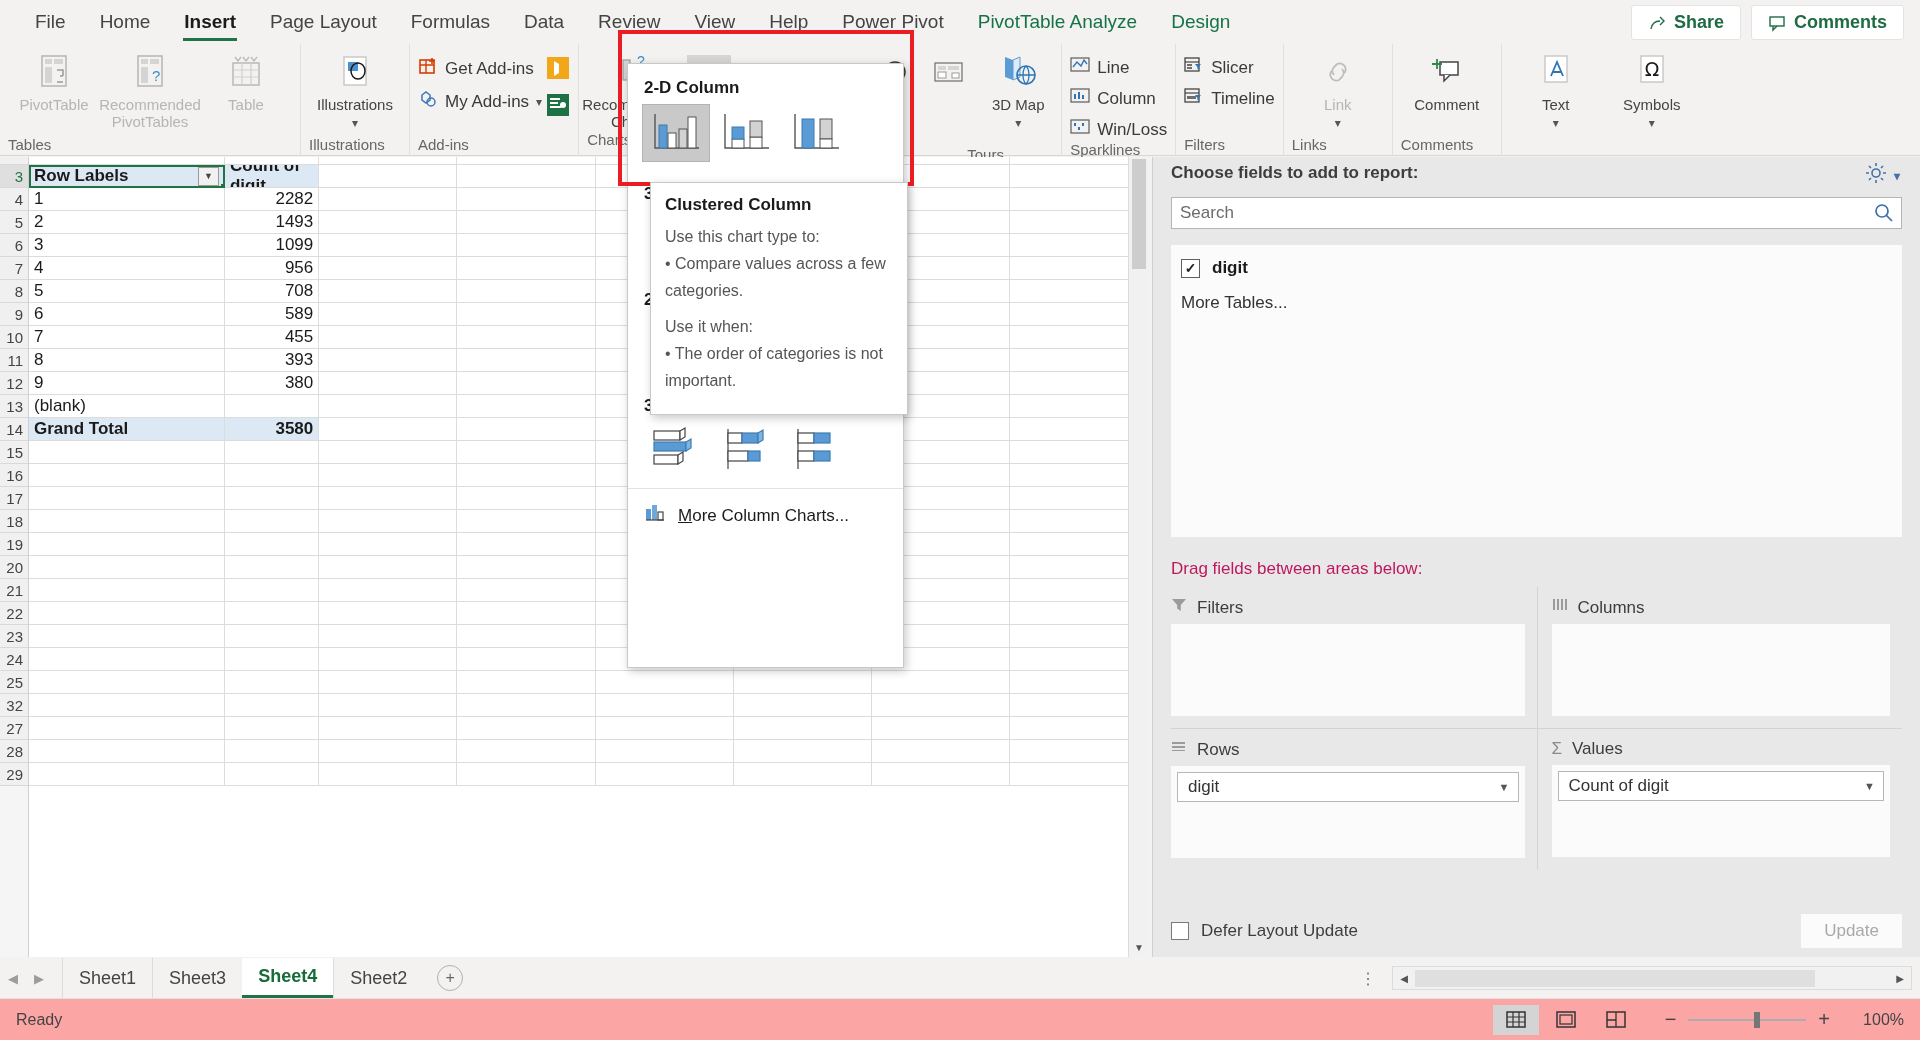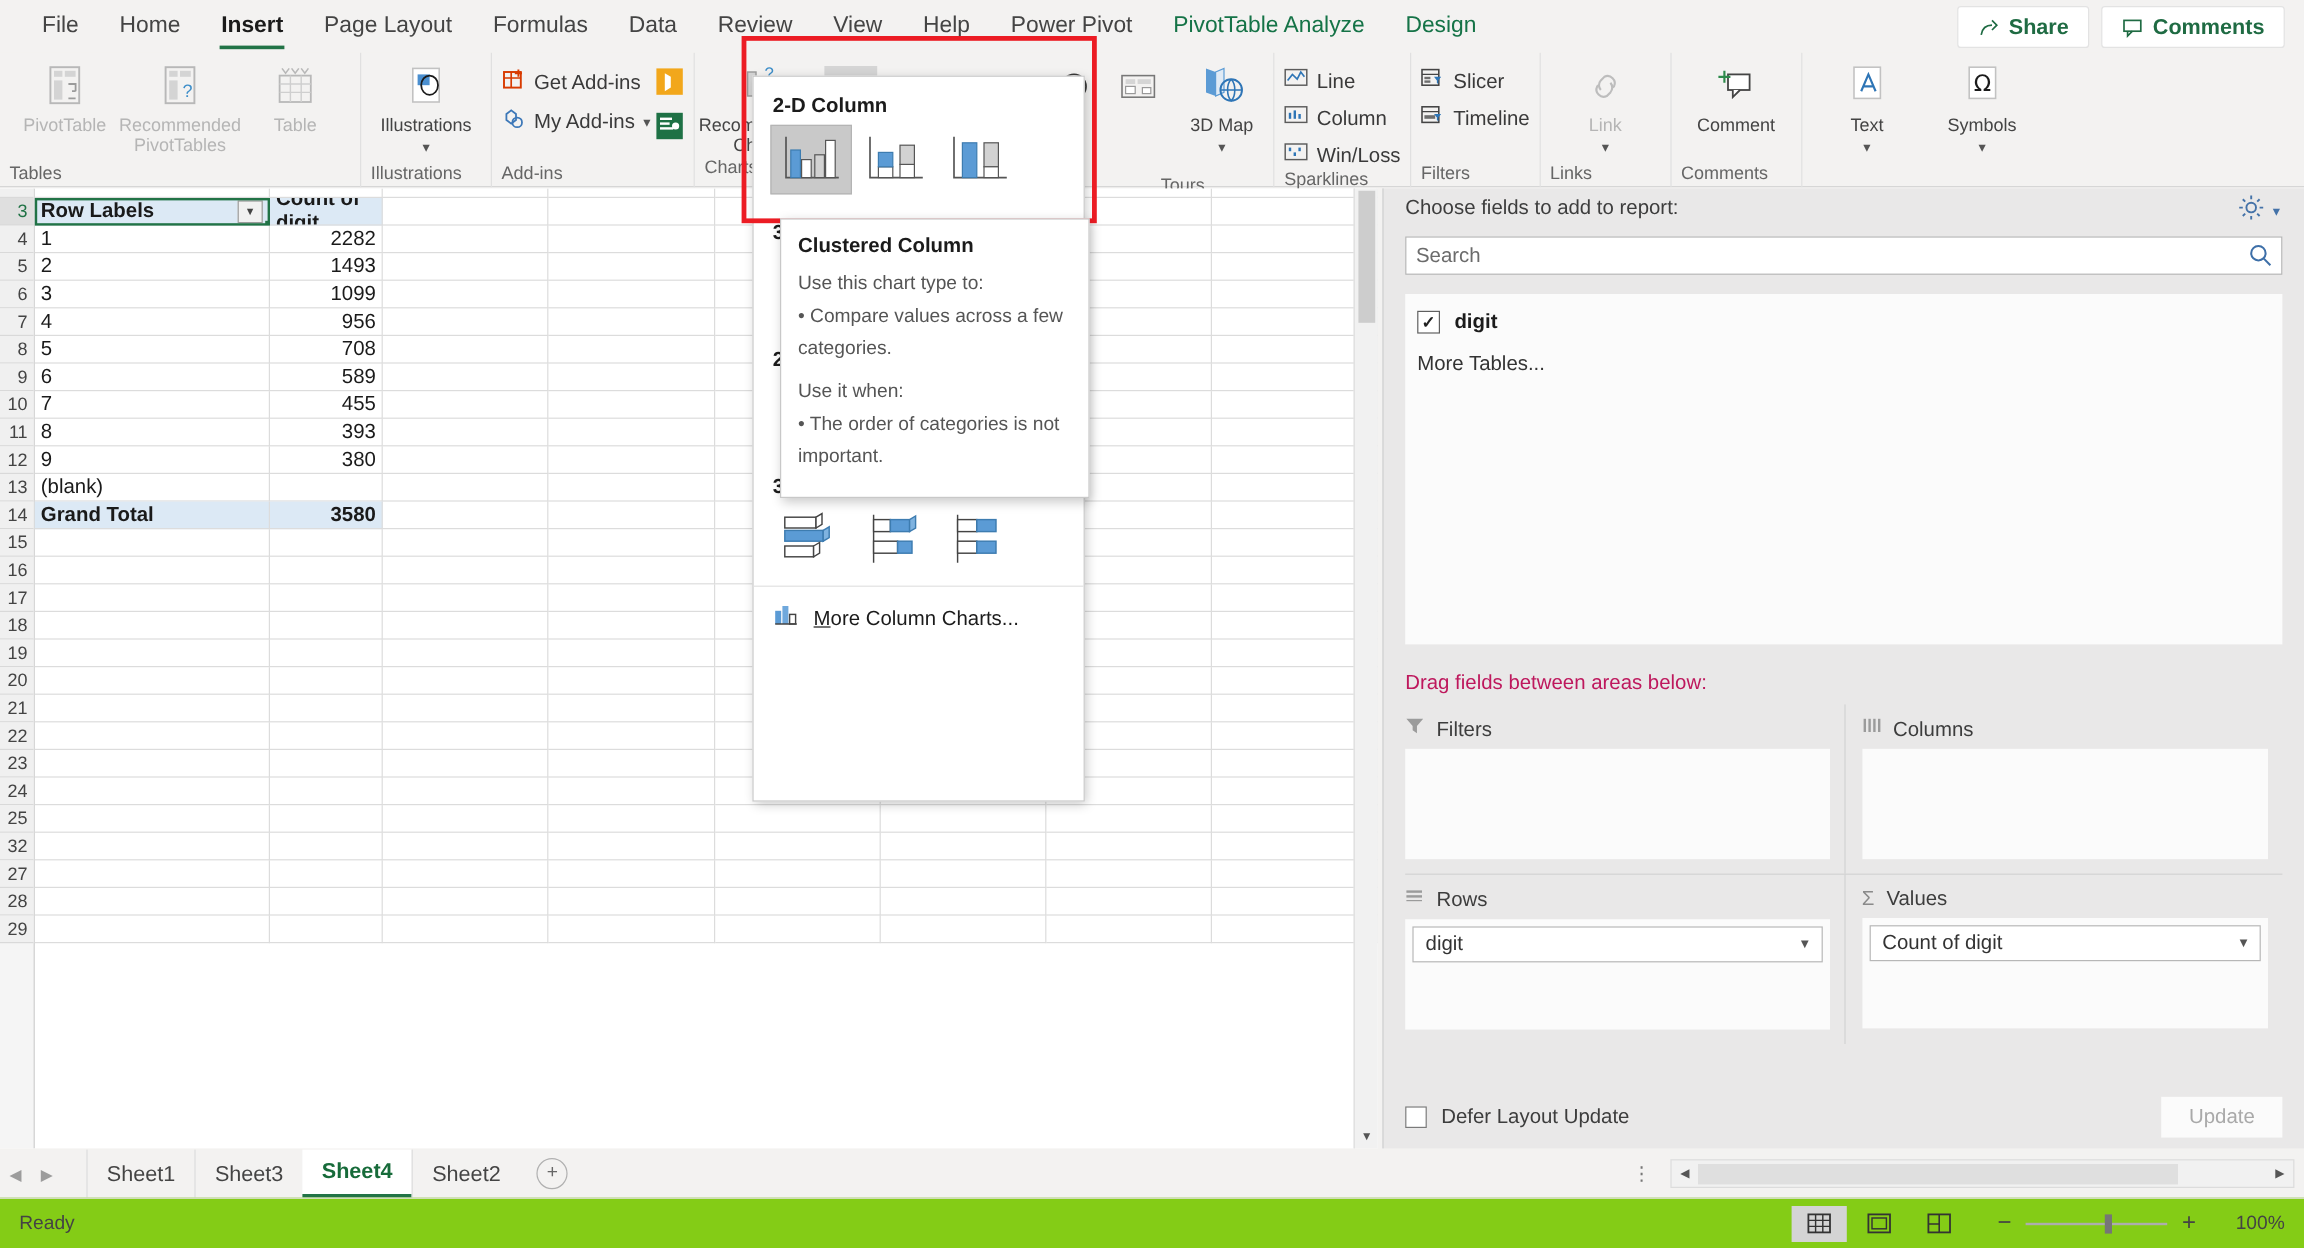--- a/index.html
+++ b/index.html
@@ -89,21 +89,21 @@
   
   .tip { position:absolute; left:650px; top:182px; width:258px; background:#fff; border:1px solid #c8c8c8;
          box-shadow:2px 3px 9px rgba(0,0,0,.22); padding:12px 14px 16px 14px; z-index:70; }
   .tip h4 { margin:0 0 12px 0; font-size:17px; color:#1b1b1b; }
   .tip p { margin:0 0 6px 0; font-size:16px; color:#555; line-height:1.3; }
   .tip p.gap { margin-top:16px; }
 
   
   .pane { position:absolute; left:1152px; top:157px; width:768px; height:800px; background:#e9e8e8;
           border-left:1px solid #cfcfcf; }
-  .pane-top { padding:6px 18px 0 18px; }
+  .pane-top { padding:6px 18px 0 18px;font-weight:bold; }
   .pane-title { font-size:17px; color:#3d3d3d; }
   .gearbox { position:absolute; right:20px; top:4px; display:flex; align-items:center; gap:6px; color:#4472a8; }
   .searchwrap { position:relative; margin:14px 18px 0 18px; }
   .searchwrap input { width:100%; height:32px; border:1px solid #b5b5b5; background:#fff;
                       font-size:17px; padding:0 34px 0 8px; color:#333; font-family:"Liberation Sans", sans-serif; }
   .searchwrap input::placeholder { color:#6b6b6b; }
   .searchicon { position:absolute; right:8px; top:6px; color:#3d6fa8; }
   .fieldlist { margin:16px 18px 0 18px; background:#fbfbfb; height:292px; padding:8px 10px; }
   .fieldrow { display:flex; align-items:center; gap:12px; height:30px; font-size:17px; }
   .fieldrow.bold { font-weight:bold; color:#1b1b1b; }
@@ -132,35 +132,35 @@
              border-left:1px solid #dcdcdc; }
   .vthumb { position:absolute; left:3px; top:2px; width:14px; height:110px; background:#cdcdcd; }
   .vbtn { position:absolute; left:0; width:20px; height:20px; display:flex; align-items:center;
           justify-content:center; font-size:10px; color:#555; }
   .vbtn.top { top:0; } .vbtn.bot { bottom:0; }
 
   
   .sheetbar { position:absolute; left:0; top:958px; width:1920px; height:40px; background:#f3f2f1;
               display:flex; align-items:center; }
   .navarr { width:26px; text-align:center; color:#9c9c9c; font-size:13px; }
-  .stabs { display:flex; align-items:stretch; height:40px; margin-left:20px; }
+  .stabs { display:flex; align-items:stretch; height:40px; margin-left:10px; }
   .stab { padding:0 16px; display:flex; align-items:center; font-size:18px; color:#444;
           border-left:1px solid #dcdcdc; }
   .stab.active { background:#fff; color:#176b3a; font-weight:bold; border:none;
                  border-bottom:3px solid #217346; }
   .addsheet { margin-left:14px; width:26px; height:26px; border:1px solid #b0b0b0; border-radius:50%;
               display:flex; align-items:center; justify-content:center; color:#666; font-size:16px; }
   .dots { margin-left:auto; margin-right:0; color:#777; font-size:16px; padding:0 14px; letter-spacing:2px; }
   .hscroll { width:520px; height:24px; background:#f1f1f1; border:1px solid #dcdcdc; position:relative;
              margin-right:8px; display:flex; align-items:center; }
   .hthumb { position:absolute; left:22px; top:3px; width:400px; height:17px; background:#dfdfdf; }
   .hbtn { width:22px; text-align:center; font-size:10px; color:#555; }
 
   
-  .status { position:absolute; left:0; top:998px; width:1920px; height:42px; background:#84cc16;
+  .status { position:absolute; left:0; top:998px; width:1920px; height:42px; background:#fca5a5;
             border-top:1px solid #e2e2e2; display:flex; align-items:center; padding:0 16px; font-size:16px; color:#444; }
   .viewbtns { margin-left:auto; display:flex; align-items:center; gap:4px; }
   .vbt { width:46px; height:30px; display:flex; align-items:center; justify-content:center; }
   .vbt.sel { background:#d4d4d4; }
   .zoomctl { display:flex; align-items:center; gap:12px; margin-left:22px; }
   .zline { width:118px; height:2px; background:#adadad; position:relative; }
   .zhandle { position:absolute; left:66px; top:-7px; width:6px; height:16px; background:#767676; }
   .zpct { width:62px; text-align:right; font-size:16px; color:#444; }
   .ribbonpin { position:absolute; right:8px; top:128px; color:#555; font-size:15px; }
 </style>

